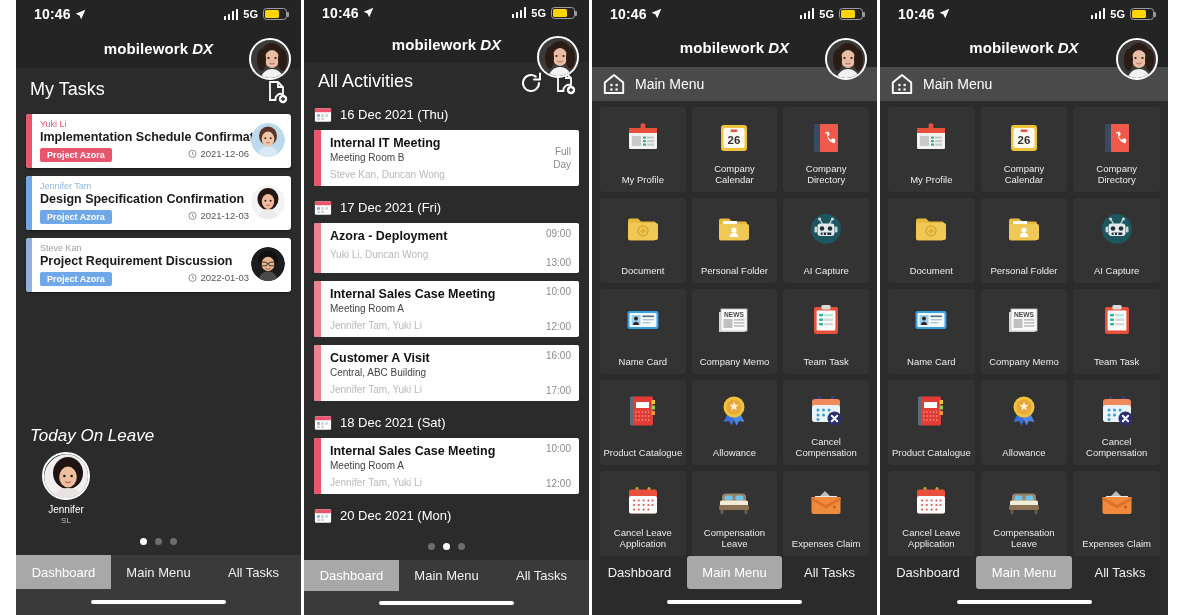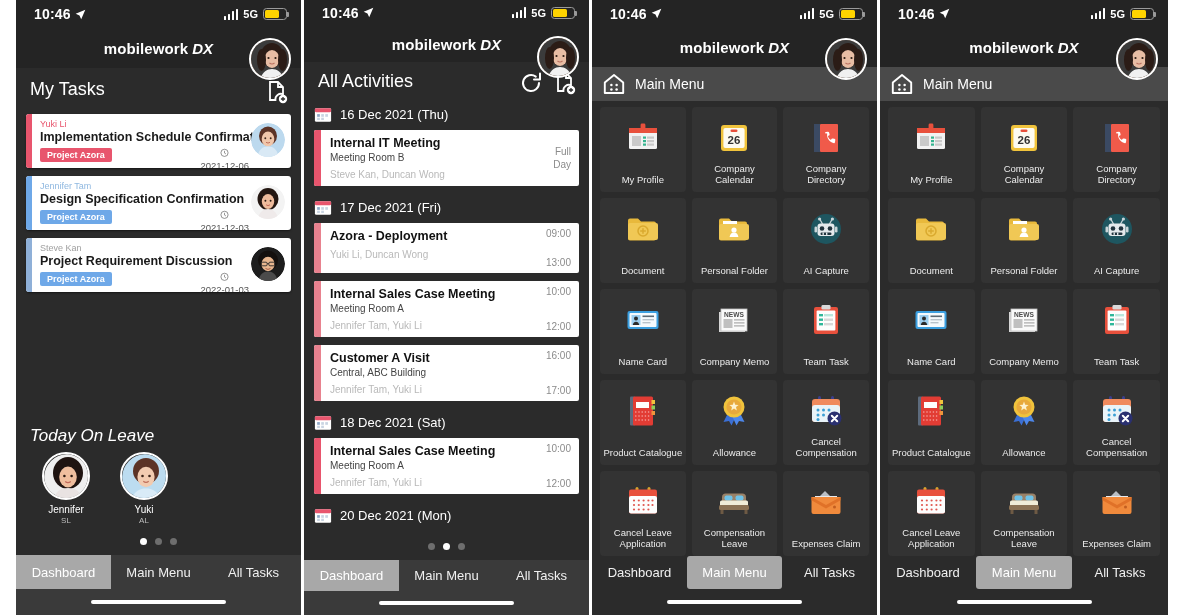--- a/index.html
+++ b/index.html
@@ -64,21 +64,21 @@
   .task-card {
     background:#fff; border-radius:3px; display:flex; overflow:hidden;
     height: 54px; box-shadow: 0 1px 2px rgba(0,0,0,.5);
   }
   .task-stripe { width:6px; flex:0 0 6px; }
   .task-body { flex:1; padding:5px 8px 4px 8px; position:relative; min-width:0;}
   .task-owner { font-size:9px; line-height:11px; font-weight:400; }
   .task-title { font-size:12.5px; font-weight:bold; color:#1a1a1a; line-height:15px; white-space:nowrap; }
   .task-foot { display:flex; align-items:flex-start; justify-content:space-between; margin-top:3px; padding-right:34px;}
   .badge { font-size:9px; font-weight:bold; color:#fff; border-radius:2px; padding:2px 7px; }
-  .task-date { font-size:9.5px; color:#555; display:flex; align-items:center; gap:3px;flex-direction:column;}
+  .task-date { font-size:9.5px; color:#555; display:flex; align-items:center; gap:3px;}
   .clock-ic { width:9px; height:9px; }
   .task-av { position:absolute; right:6px; top:9px; width:34px; height:34px; border-radius:50%; overflow:hidden; }
 
   
   .leave { margin-top:auto; padding: 0 14px; }
   .leave-title { font-size:17px; margin-bottom:6px;font-style:italic;}
   .leave-row { display:flex; gap:22px; padding-left:8px;}
   .leave-person { width:56px; text-align:center; }
   .leave-av { width:48px; height:48px; border-radius:50%; border:2px solid #fff; overflow:hidden; margin:0 auto 4px;}
   .leave-name { font-size:10px; line-height:12px; }
@@ -287,35 +287,20 @@
                   <ellipse cx="24" cy="19" rx="15" ry="16" fill="#1f1411"></ellipse>
                   <ellipse cx="24" cy="23" rx="8.8" ry="10.4" fill="#efbe9e"></ellipse>
                   <path d="M9 48c1.5-10 7-14 15-14s13.5 4 15 14z" fill="#e9e3e2"></path>
                   <circle cx="20.4" cy="22" r="1.3" fill="#2a1a12"></circle>
                   <circle cx="27.6" cy="22" r="1.3" fill="#2a1a12"></circle>
                   <path d="M21.2 27.5q2.8 2.4 5.6 0" stroke="#c2695a" stroke-width="1.3" fill="none"></path>
                 </svg>
             </div>
             <div class="leave-name">Jennifer</div>
             <div class="leave-sub">SL</div>
-          </div>
-          <div class="leave-person">
-            <div class="leave-av">
-              <svg viewBox="0 0 48 48" width="48" height="48">
-                  <circle cx="24" cy="24" r="24" fill="#bcdcf0"></circle>
-                  <ellipse cx="24" cy="17" rx="13" ry="13" fill="#5c3326"></ellipse>
-                  <ellipse cx="24" cy="23" rx="8.6" ry="10.2" fill="#f2cbb0"></ellipse>
-                  <path d="M9.5 48c1.5-10 7-13.5 14.5-13.5S37 38 38.5 48z" fill="#d9ebf7"></path>
-                  <circle cx="20.5" cy="22" r="1.3" fill="#3a2318"></circle>
-                  <circle cx="27.5" cy="22" r="1.3" fill="#3a2318"></circle>
-                  <path d="M21.3 27.3q2.7 2.2 5.4 0" stroke="#c0705c" stroke-width="1.3" fill="none"></path>
-                </svg>
-            </div>
-            <div class="leave-name">Yuki</div>
-            <div class="leave-sub">AL</div>
           </div>
         </div>
       </div>
 
       <div class="dots">
         <i class="on"></i>
           <i></i>
           <i></i>
       </div>
 

